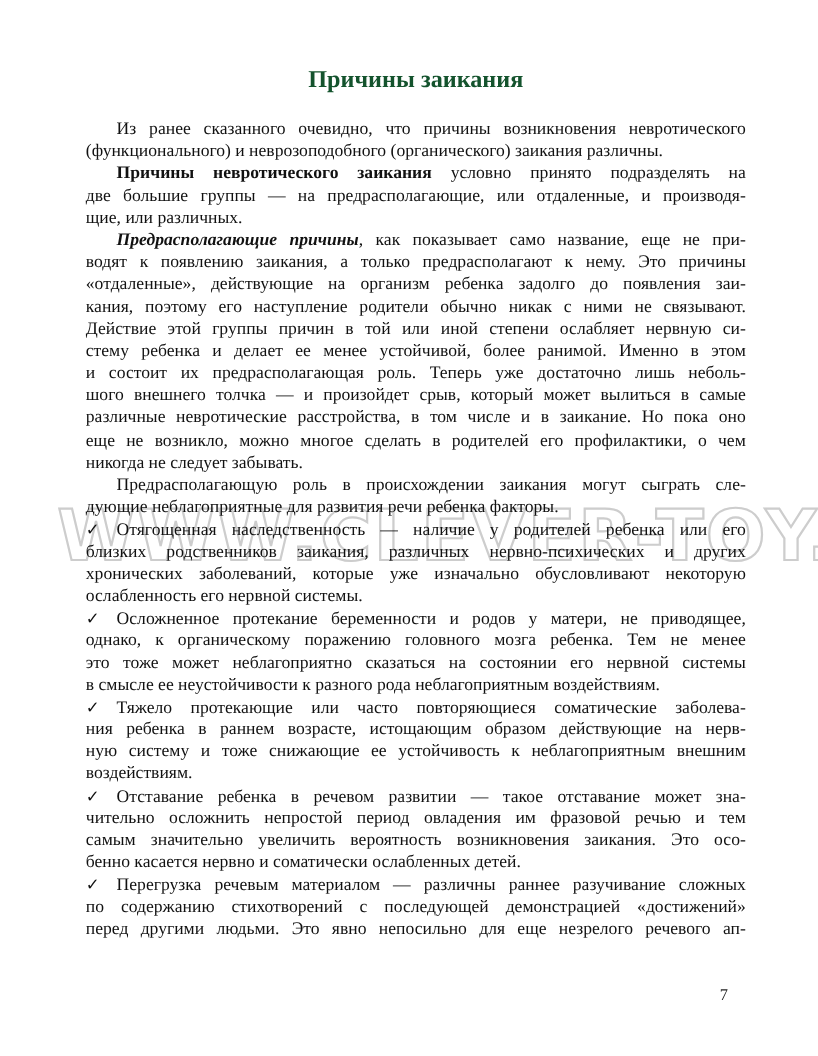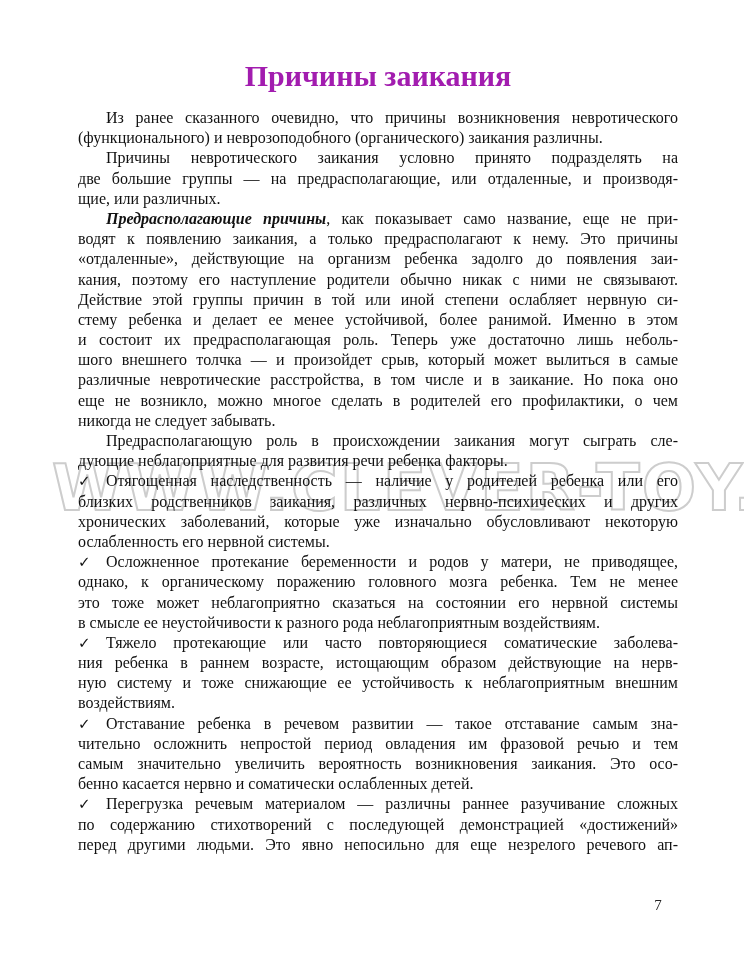--- a/index.html
+++ b/index.html
@@ -8,23 +8,23 @@
     width:744px;height:960px;
     background:#ffffff;
     overflow:hidden;
     font-family:"Liberation Serif", serif;
     color:#111;
   }
   .title{
     position:absolute;
     top:59px;left:78px;width:600px;
     text-align:center;
-    font-size:30px;
+    font-size:22px;
     font-weight:bold;
-    color:#a21caf;
+    color:#14532d;
   }
   .watermark{
     position:absolute;
     top:451px;left:52px;width:680px;
     font-family:"DejaVu Sans", sans-serif;
     font-weight:bold;
     font-size:64px;
     letter-spacing:2px;
     white-space:nowrap;
     color:rgba(255,255,255,0.55);
@@ -43,21 +43,21 @@
   .line{
     text-align:justify;
     text-align-last:justify;
     white-space:normal;
     height:20.2px;
     overflow:visible;
   }
   .line.last{text-align-last:left;}
   .line.first{text-indent:28px;}
   .seg.n{font-weight:normal;font-style:normal;}
-  .seg.b{font-weight:normal;}
+  .seg.b{font-weight:bold;}
   .seg.bi{font-weight:bold;font-style:italic;}
   .bullet{
     display:inline-block;
     width:28px;
     text-indent:0;
     font-family:"DejaVu Sans", sans-serif;
     font-size:15px;
   }
   .page-number{
     position:absolute;
@@ -112,21 +112,21 @@
         <div class="line"><span class="seg n">это тоже может неблагоприятно сказаться на состоянии его нервной системы</span></div>
         <div class="line last"><span class="seg n">в смысле ее неустойчивости к разного рода неблагоприятным воздействиям.</span></div>
       </div>
       <div class="para">
         <div class="line"><span class="bullet">✓</span><span class="seg n">Тяжело протекающие или часто повторяющиеся соматические заболева-</span></div>
         <div class="line"><span class="seg n">ния ребенка в раннем возрасте, истощающим образом действующие на нерв-</span></div>
         <div class="line"><span class="seg n">ную систему и тоже снижающие ее устойчивость к неблагоприятным внешним</span></div>
         <div class="line last"><span class="seg n">воздействиям.</span></div>
       </div>
       <div class="para">
-        <div class="line"><span class="bullet">✓</span><span class="seg n">Отставание ребенка в речевом развитии — такое отставание самым зна-</span></div>
+        <div class="line"><span class="bullet">✓</span><span class="seg n">Отставание ребенка в речевом развитии — такое отставание может зна-</span></div>
         <div class="line"><span class="seg n">чительно осложнить непростой период овладения им фразовой речью и тем</span></div>
         <div class="line"><span class="seg n">самым значительно увеличить вероятность возникновения заикания. Это осо-</span></div>
         <div class="line last"><span class="seg n">бенно касается нервно и соматически ослабленных детей.</span></div>
       </div>
       <div class="para">
         <div class="line"><span class="bullet">✓</span><span class="seg n">Перегрузка речевым материалом — различны раннее разучивание сложных</span></div>
         <div class="line"><span class="seg n">по содержанию стихотворений с последующей демонстрацией «достижений»</span></div>
         <div class="line"><span class="seg n">перед другими людьми. Это явно непосильно для еще незрелого речевого ап-</span></div>
       </div>
     </div>

